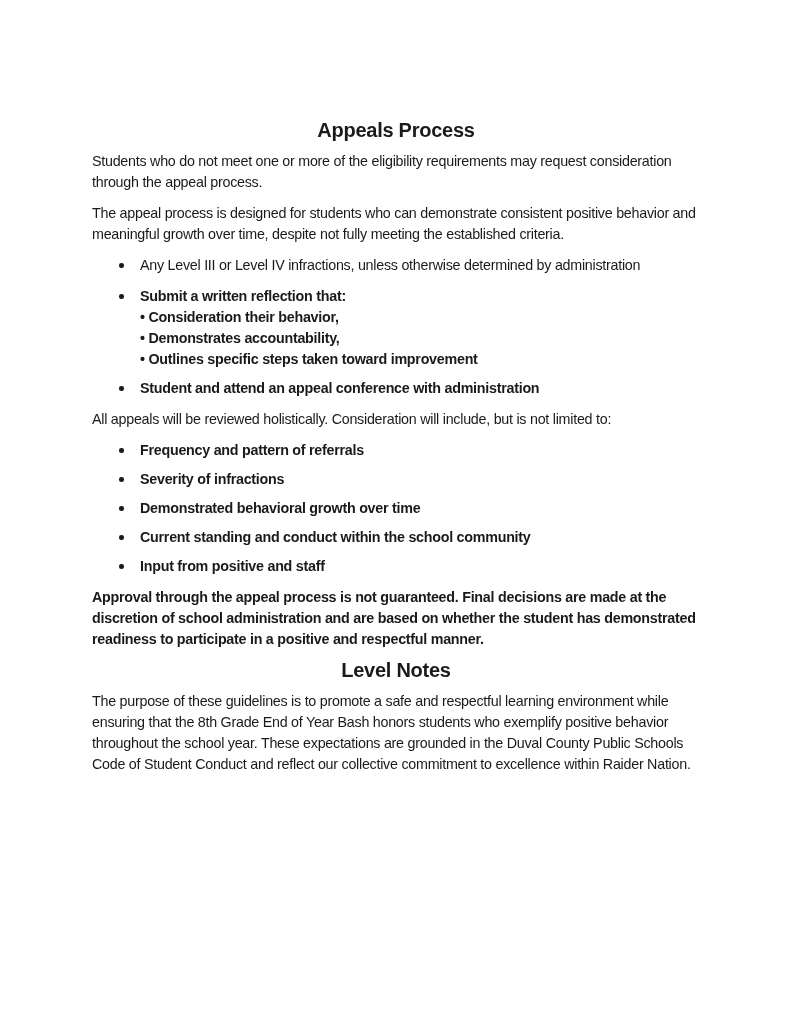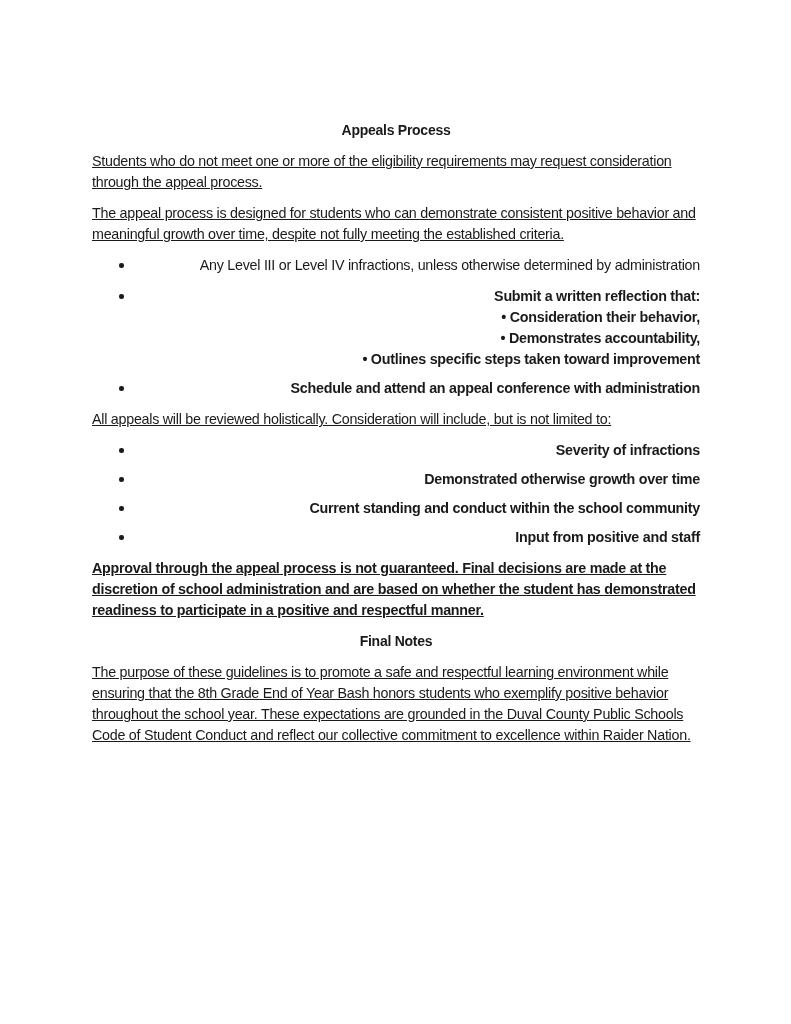--- a/index.html
+++ b/index.html
@@ -16,38 +16,37 @@
     background: #ffffff;
     padding: 120px 91px 40px 92px;
     overflow: hidden;
   }
   .doc {
     font-size: 14.3px;
     line-height: 21px;
     letter-spacing: -0.26px;
     color: #1a1a1a;
   }
-  .para { margin-bottom: 10px; text-decoration: underline; }
+  .para { margin-bottom: 10px; }
   .bold { font-weight: 700; }
   .doc-heading {
     font-weight: 700;
     text-align: center;
-    font-size: 14px;
+    font-size: 20px;
     line-height: 21px;
     margin-bottom: 10px;
   }
   ul.doc-list {
     list-style: none;
     margin: 0 0 10px 0;
   }
   ul.doc-list > li {
     position: relative;
     padding-left: 48px;
     margin-bottom: 8px;
-    text-align: right;
   }
   ul.doc-list > li:last-child { margin-bottom: 0; }
   ul.doc-list > li::before {
     content: "";
     position: absolute;
     left: 27px;
     top: 8px;
     width: 4.5px;
     height: 4.5px;
     border-radius: 50%;
@@ -73,32 +72,33 @@
     </ul>
 
 
     <ul class="doc-list bold">
       <li>
         <span class="subline">Submit a written reflection that:</span>
         <span class="subline">• Consideration their behavior,</span>
         <span class="subline">• Demonstrates accountability,</span>
         <span class="subline">• Outlines specific steps taken toward improvement</span>
       </li>
-      <li>Schedule and attend an appeal conference with administration</li>
+      <li>Student and attend an appeal conference with administration</li>
     </ul>
 
     <p class="para">All appeals will be reviewed holistically. Consideration will include, but is not limited to:</p>
 
     <ul class="doc-list bold">
+      <li>Frequency and pattern of referrals</li>
       <li>Severity of infractions</li>
-      <li>Demonstrated otherwise growth over time</li>
+      <li>Demonstrated behavioral growth over time</li>
       <li>Current standing and conduct within the school community</li>
       <li>Input from positive and staff</li>
     </ul>
 
     <p class="para bold">Approval through the appeal process is not guaranteed. Final decisions are made at the discretion of school administration and are based on whether the student has demonstrated readiness to participate in a positive and respectful manner.</p>
 
-    <p class="doc-heading">Final Notes</p>
+    <p class="doc-heading">Level Notes</p>
 
     <p class="para">The purpose of these guidelines is to promote a safe and respectful learning environment while ensuring that the 8th Grade End of Year Bash honors students who exemplify positive behavior throughout the school year. These expectations are grounded in the Duval County Public Schools Code of Student Conduct and reflect our collective commitment to excellence within Raider Nation.</p>
 
   </div>
 </div>
 
 </body></html>

